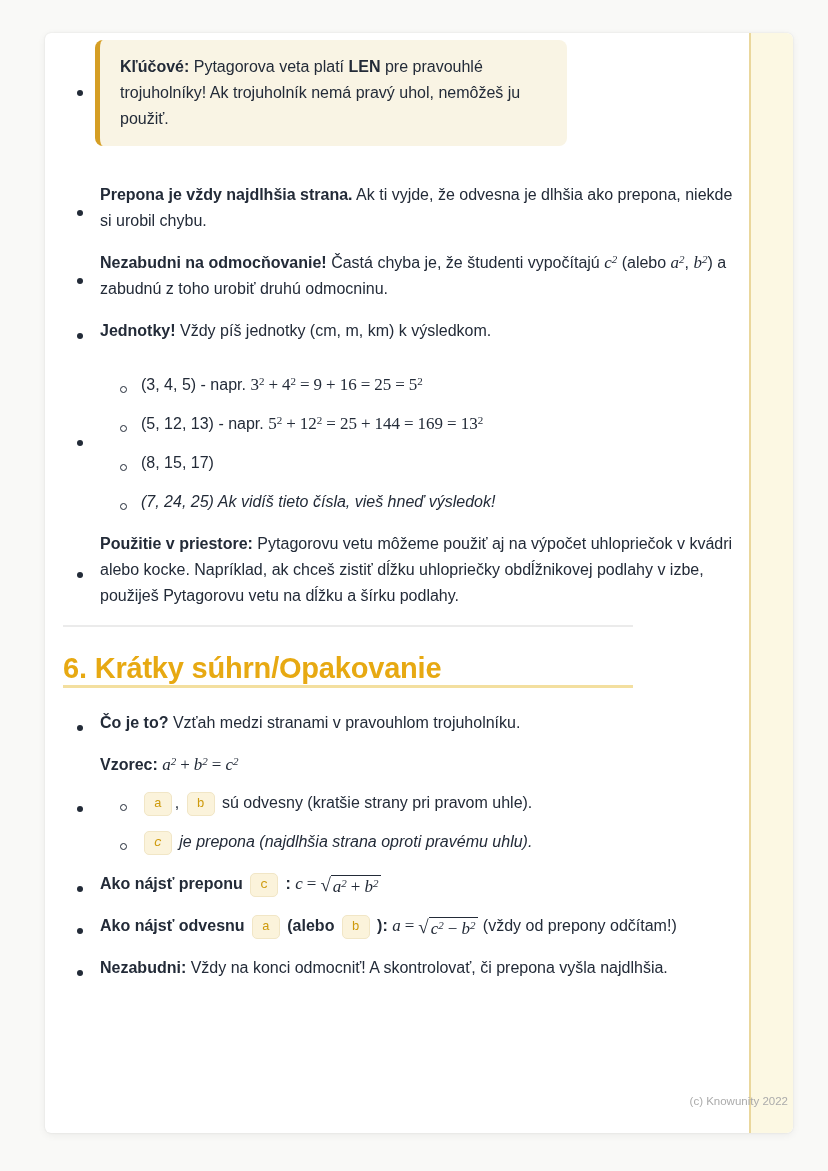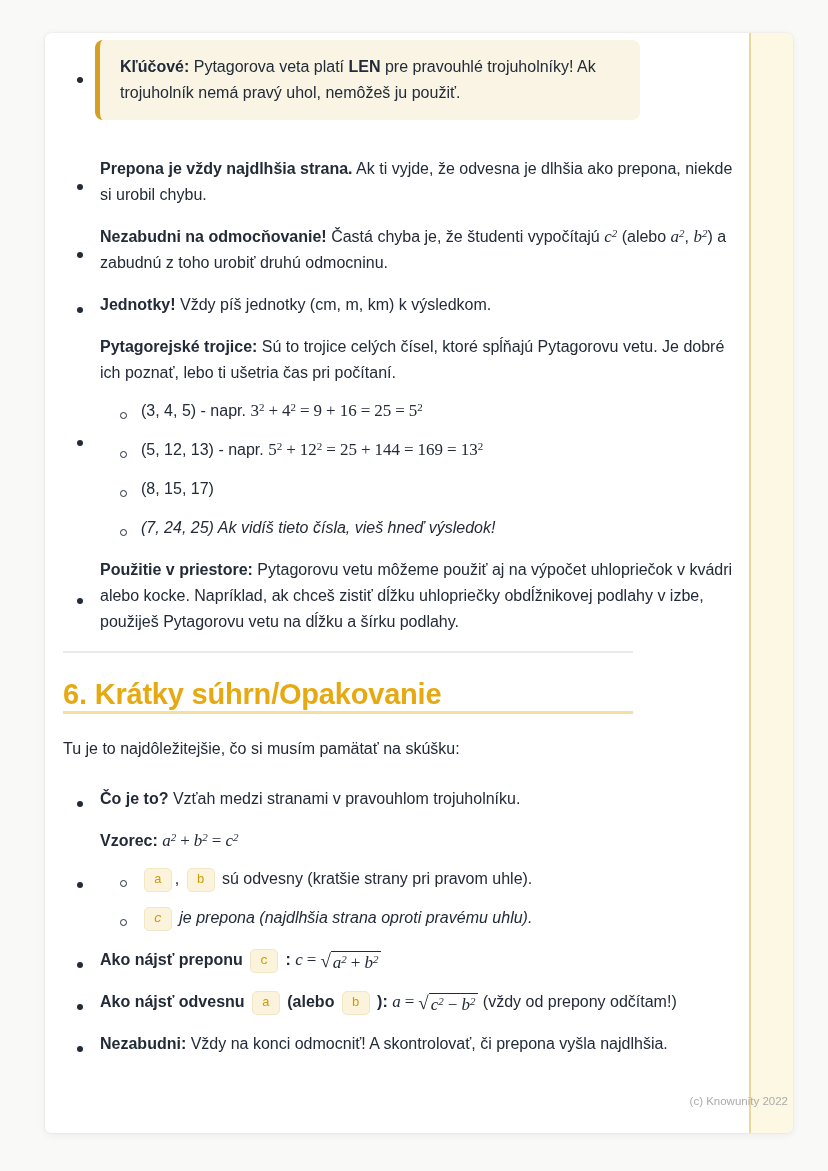--- a/index.html
+++ b/index.html
@@ -39,21 +39,21 @@
   .li-body{flex:1 1 auto;min-width:0;}
   .li-text{line-height:26px;max-width:645px;}
   strong{font-weight:bold;}
   .sublist{margin-top:12px;}
   .sublist .li{margin-bottom:13px;}
   .sublist .li:last-child{margin-bottom:0;font-style:italic;}
   
   .callout-li{align-items:center;margin-bottom:36px;}
   .callout-li .disc{margin-top:0;}
   .callout{
-    width:545px;margin-left:-5px;background:var(--callout-bg);
+    width:472px;margin-left:-5px;background:var(--callout-bg);
     border-left:5px solid var(--callout-bar);border-radius:8px;
     padding:14px 20px;line-height:26px;
   }
   
   .math{font-family:"Liberation Serif",serif;font-size:17px;white-space:nowrap;}
   .mi.it{font-style:italic;}
   .math sup{font-size:11px;vertical-align:0.45em;line-height:0;}
   .mo{margin:0 4px;}
   .sqrt{display:inline-flex;align-items:flex-start;vertical-align:-2px;}
   .sqrt-sym{font-size:19px;line-height:21px;}
@@ -108,21 +108,20 @@
         </div>
         <div class="li">
           <span class="marker disc"></span>
           <div class="li-body">
             <div class="li-text"><strong>Jednotky!</strong> Vždy píš jednotky (cm, m, km) k výsledkom.</div>
           </div>
         </div>
         <div class="li">
           <span class="marker disc"></span>
           <div class="li-body">
-            <div class="li-text"><strong>Pytagorejské trojice:</strong> Sú to trojice celých čísel, ktoré spĺňajú Pytagorovu vetu. Je dobré ich poznať, lebo ti ušetria čas pri počítaní.</div>
             <div class="sublist">
               <div class="li">
                 <span class="marker ring"></span>
                 <div class="li-text">(3, 4, 5) - napr. <span class="math"><span class="mi">3<sup>2</sup></span><span class="mo">+</span><span class="mi">4<sup>2</sup></span><span class="mo">=</span><span class="mi">9</span><span class="mo">+</span><span class="mi">16</span><span class="mo">=</span><span class="mi">25</span><span class="mo">=</span><span class="mi">5<sup>2</sup></span></span></div>
               </div>
               <div class="li">
                 <span class="marker ring"></span>
                 <div class="li-text">(5, 12, 13) - napr. <span class="math"><span class="mi">5<sup>2</sup></span><span class="mo">+</span><span class="mi">12<sup>2</sup></span><span class="mo">=</span><span class="mi">25</span><span class="mo">+</span><span class="mi">144</span><span class="mo">=</span><span class="mi">169</span><span class="mo">=</span><span class="mi">13<sup>2</sup></span></span></div>
               </div>
               <div class="li">
@@ -141,21 +140,20 @@
           <div class="li-body">
             <div class="li-text"><strong>Použitie v priestore:</strong> Pytagorovu vetu môžeme použiť aj na výpočet uhlopriečok v kvádri alebo kocke. Napríklad, ak chceš zistiť dĺžku uhlopriečky obdĺžnikovej podlahy v izbe, použiješ Pytagorovu vetu na dĺžku a šírku podlahy.</div>
           </div>
         </div>
       </div>
 
     <hr class="divider">
 
     <h2 class="section-heading">6. Krátky súhrn/Opakovanie</h2>
 
-    <p class="intro">Tu je to najdôležitejšie, čo si musím pamätať na skúšku:</p>
 
     <div>
         <div class="li">
           <span class="marker disc"></span>
           <div class="li-body">
             <div class="li-text"><strong>Čo je to?</strong> Vzťah medzi stranami v pravouhlom trojuholníku.</div>
           </div>
         </div>
         <div class="li">
           <span class="marker disc"></span>

